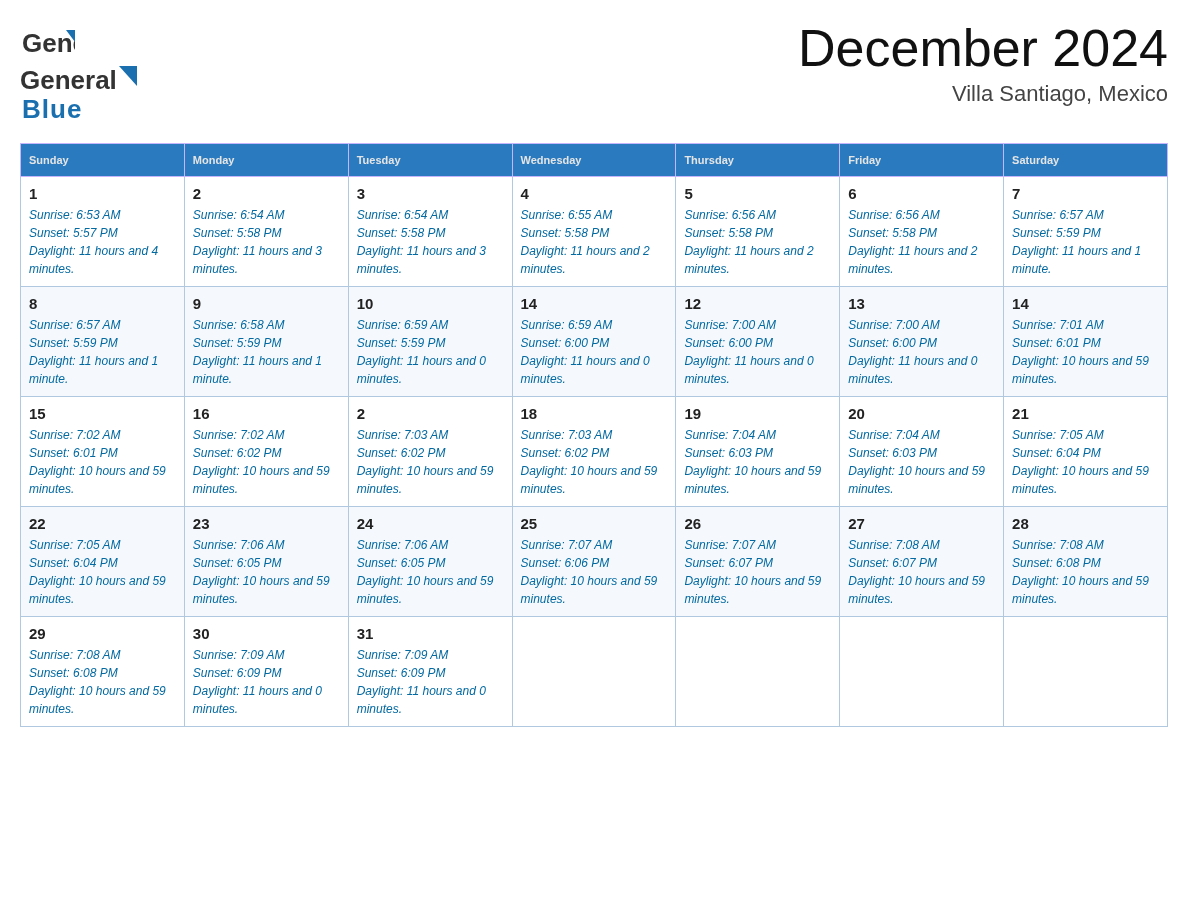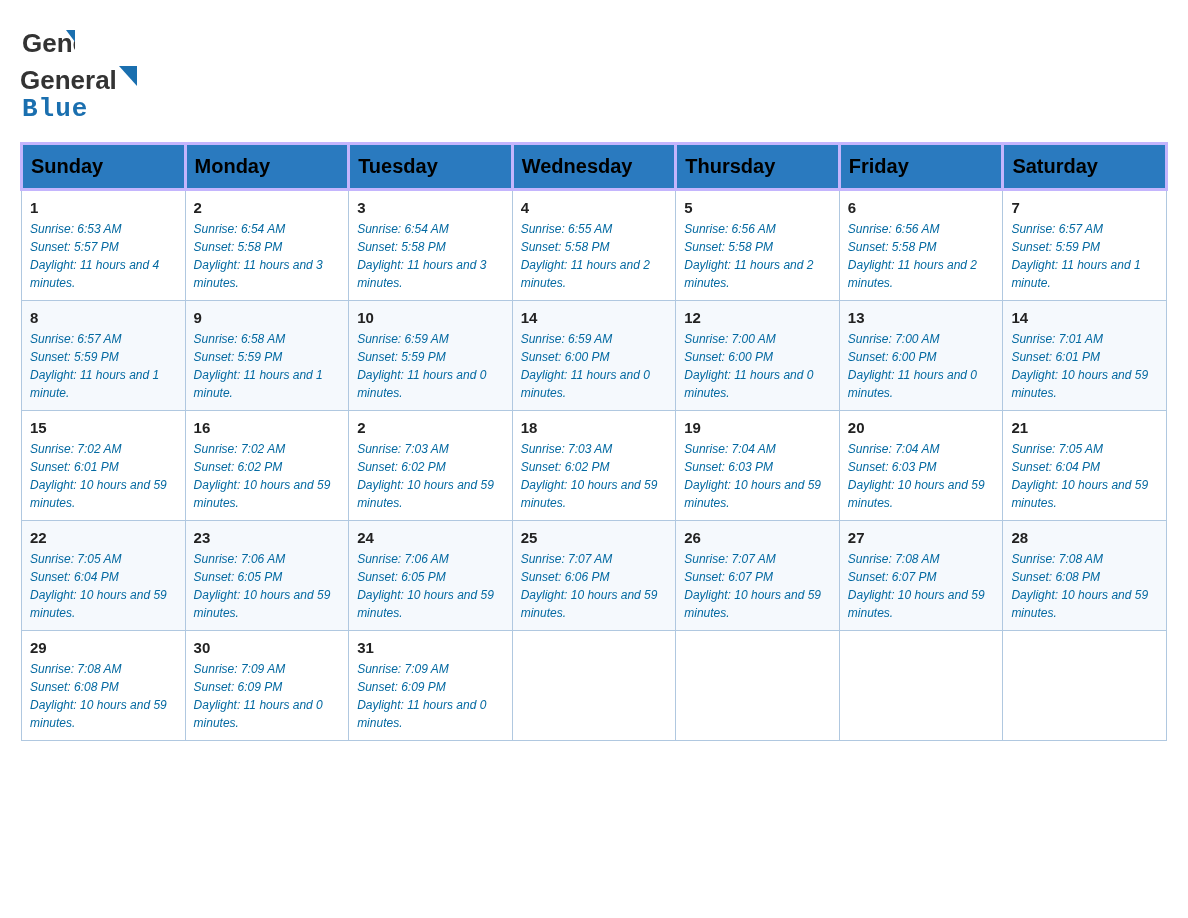--- a/index.html
+++ b/index.html
@@ -30,26 +30,26 @@
       color: #444;
       margin-top: 4px;
     }
     table {
       width: 100%;
       border-collapse: collapse;
       table-layout: fixed;
     }
     thead tr th {
       background-color: #2a7abf;
-      color: #000000;
-      font-size: 20px;
+      color: #e5e5e5;
+      font-size: 11px;
       font-weight: bold;
       padding: 10px 8px;
       text-align: left;
-      border: 3px solid #c4b5fd;
+      border: 1px solid #c4b5fd;
     }
     tbody tr td {
       vertical-align: top;
       padding: 8px 8px;
       border: 1px solid #b0c8e0;
       font-size: 12.5px;
       color: #222;
       height: 110px;
     }
     tbody tr td .day-num {
@@ -94,23 +94,27 @@
         <text x="2" y="32" font-size="26" font-weight="bold" fill="#333" font-family="Arial">General</text>
         <polygon points="46,10 55,10 55,22" fill="#1a6faf"></polygon>
       </svg>
     </div>
     <div style="display:flex; align-items:center; margin-top:-10px;">
       <span style="font-size:26px; font-weight:bold; color:#333;">General</span>
       <svg width="18" height="22" viewBox="0 0 18 22" style="margin-left:2px; margin-top:-8px;">
         <polygon points="0,0 18,0 18,20" fill="#1a6faf"></polygon>
       </svg>
     </div>
-    <div style="margin-top:-2px; margin-left:2px;font-family:Liberation Mono, monospace;">
+    <div style="margin-top:-2px; margin-left:2px;">
       <span style="font-size:26px; font-weight:bold; color:#1a6faf; letter-spacing:1px;">Blue</span>
     </div>
+  </div>
+  <div class="title-block">
+    <div class="month-title">December 2024</div>
+    <div class="location-title">Villa Santiago, Mexico</div>
   </div>
 </div>
 
 <table>
   <thead>
     <tr>
 
     <th>Sunday</th>
         <th>Monday</th>
         <th>Tuesday</th>

